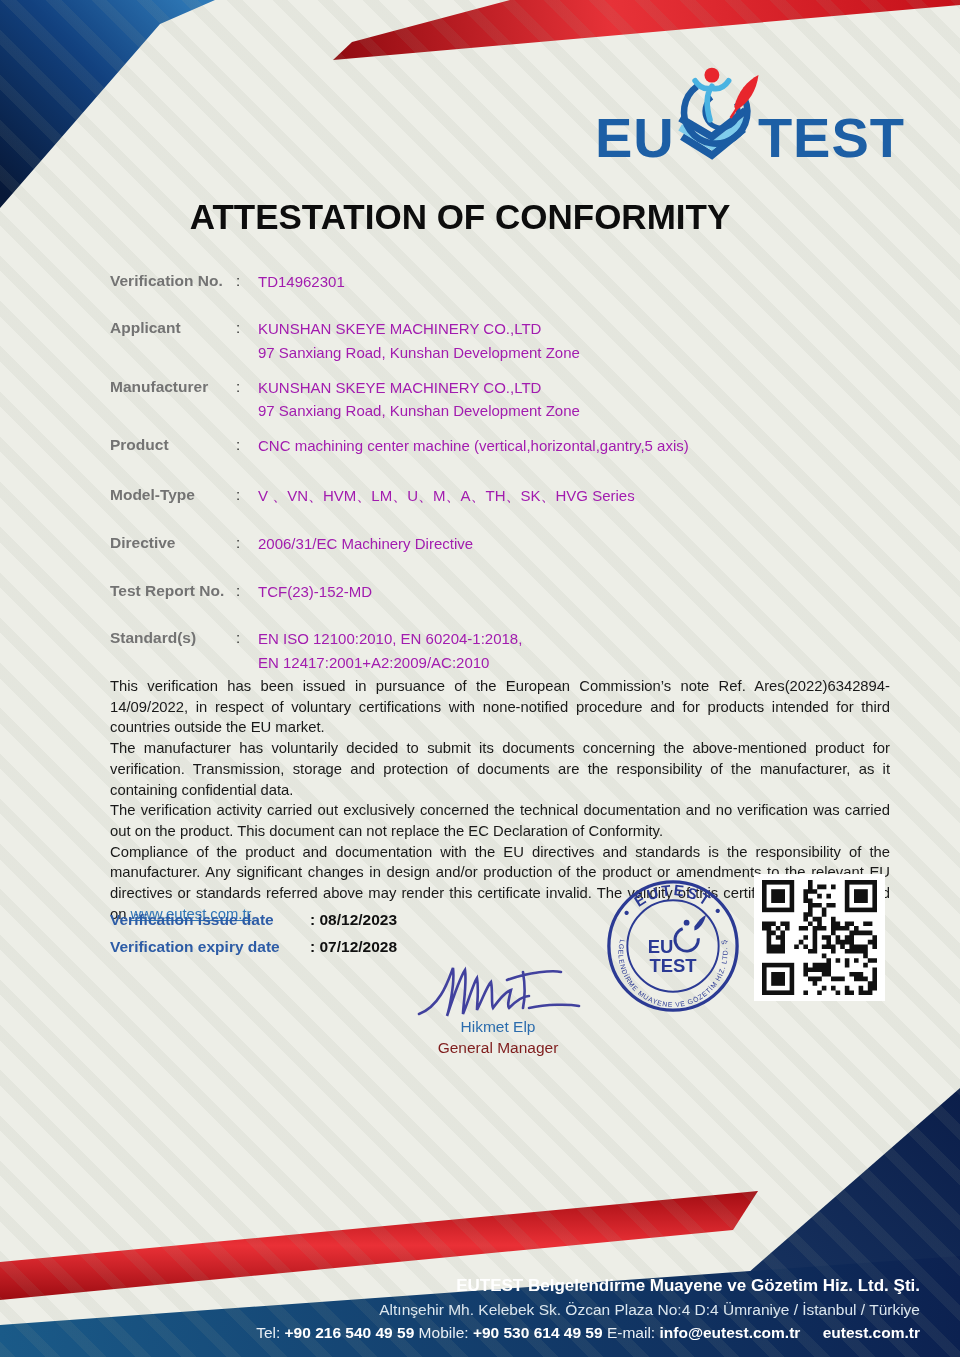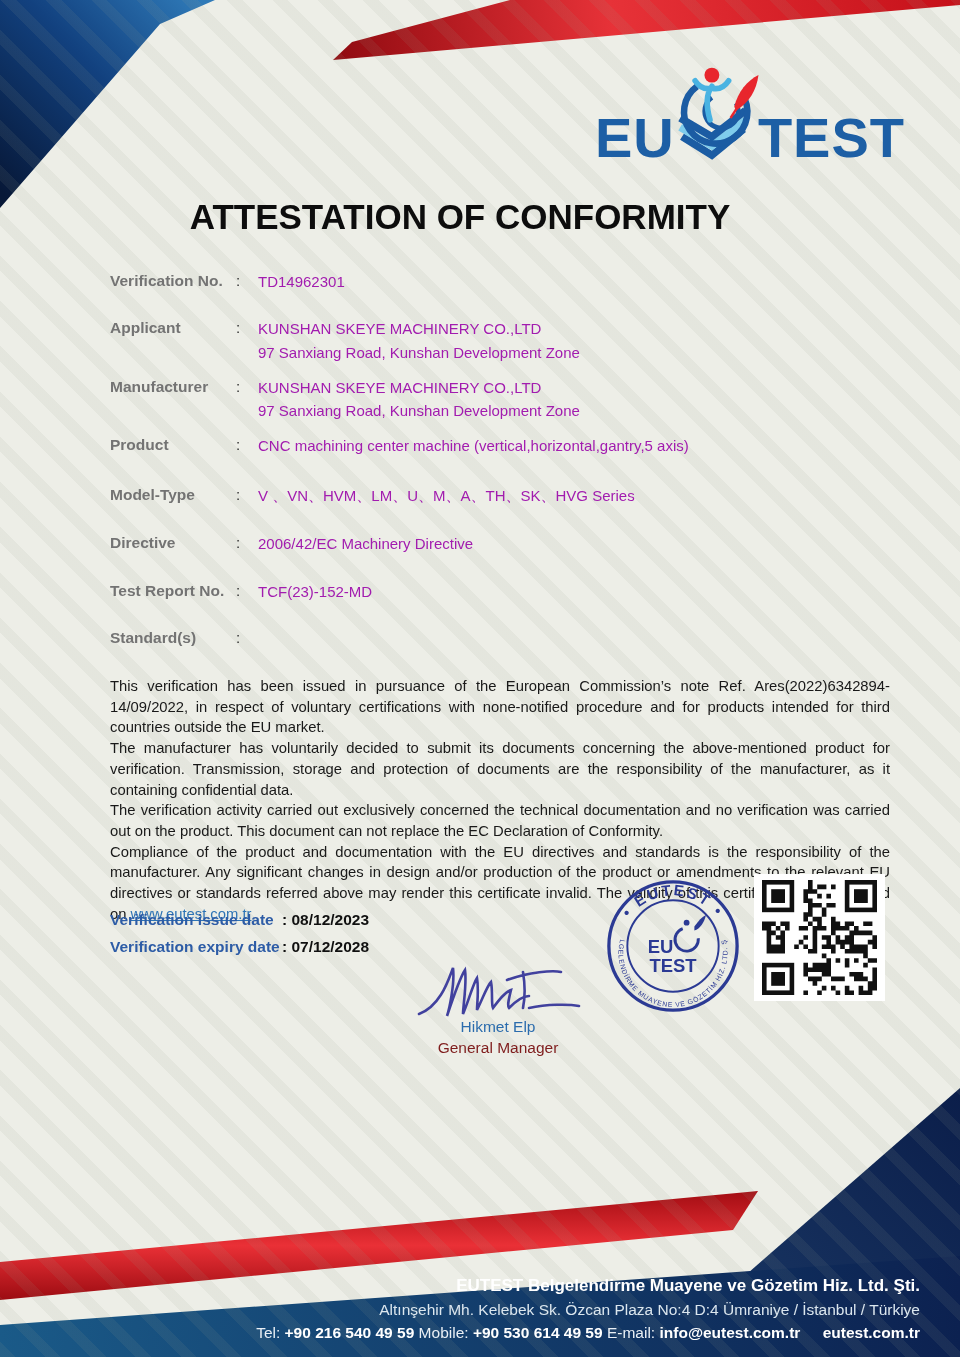--- a/index.html
+++ b/index.html
@@ -35,21 +35,21 @@
   
   .bodytext{position:absolute; left:110px; top:676px; width:780px;
             font-size:14.8px; line-height:20.7px; color:#191919; text-align:justify;}
   .bodytext p{margin:0;}
   .weblink{color:#2e74b5; text-decoration:underline; cursor:pointer;}
 
   
   .dates{position:absolute; left:110px; top:911px; font-size:15.5px;}
   .d-row{display:flex; margin-bottom:9px;}
   .d-label{width:172px; font-weight:700; color:#2d5ca6;}
-  .d-value{font-weight:700; color:#101010;}
+  .d-value{font-weight:700; color:#101010;margin-left:28px;}
 
   
   .sig{position:absolute; left:408px; top:958px; width:180px; text-align:center;}
   .sig svg{display:block; margin:0 auto;}
   .sig-name{font-size:15.5px; color:#2b6cad; margin-top:-8px;}
   .sig-role{font-size:15.5px; color:#7f1d1d; margin-top:3px;}
 
   
   .seal{position:absolute; left:605px; top:878px; width:136px; height:136px;}
 
@@ -162,30 +162,34 @@
         <span class="f-value">CNC machining center machine (vertical,horizontal,gantry,5 axis)</span>
       </div>
       <div class="f-row" style="margin-bottom:25px">
         <span class="f-label">Model-Type</span>
         <span class="f-colon">:</span>
         <span class="f-value">V 、VN、HVM、LM、U、M、A、TH、SK、HVG  Series</span>
       </div>
       <div class="f-row" style="margin-bottom:25px">
         <span class="f-label">Directive</span>
         <span class="f-colon">:</span>
-        <span class="f-value">2006/42/EC Machinery Directive</span>
+        <span class="f-value">2006/31/EC Machinery Directive</span>
       </div>
       <div class="f-row" style="margin-bottom:24px">
         <span class="f-label">Test Report No.</span>
         <span class="f-colon">:</span>
         <span class="f-value">TCF(23)-152-MD</span>
       </div>
       <div class="f-row">
         <span class="f-label">Standard(s)</span>
         <span class="f-colon">:</span>
+        <span class="f-value">
+          <span>EN ISO 12100:2010, EN 60204-1:2018,</span><br>
+          <span>EN 12417:2001+A2:2009/AC:2010</span>
+        </span>
       </div>
     </div>
 
     <div class="bodytext">
       <p>This verification has been issued in pursuance of the European Commission’s note Ref. Ares(2022)6342894-14/09/2022, in respect of voluntary certifications with none-notified procedure and for products intended for third countries outside the EU market.</p>
       <p>The manufacturer has voluntarily decided to submit its documents concerning the above-mentioned product for verification. Transmission, storage and protection of documents are the responsibility of the manufacturer, as it containing confidential data.</p>
       <p>The verification activity carried out exclusively concerned the technical documentation and no verification was carried out on the product. This document can not replace the EC Declaration of Conformity.</p>
       <p><span>Compliance of the product and documentation with the EU directives and standards is the responsibility of the manufacturer. Any significant changes in design and/or production of the product or amendments to the relevant EU directives or standards referred above may render this certificate invalid. The validity of this certificate can be verified on </span><span class="weblink">www.eutest.com.tr</span></p>
     </div>
 

